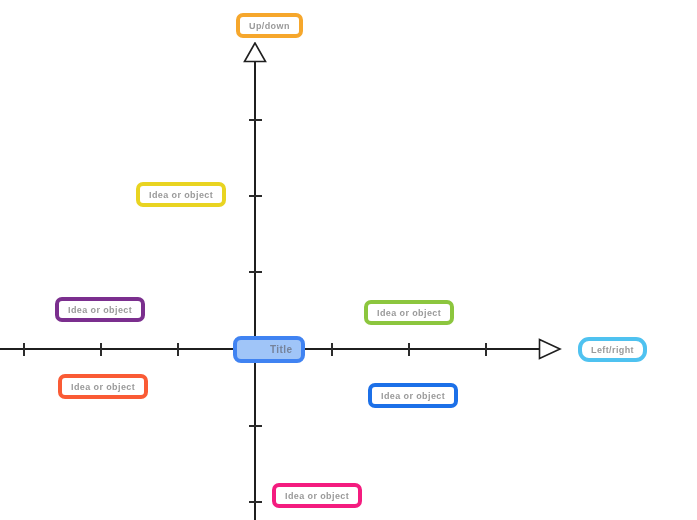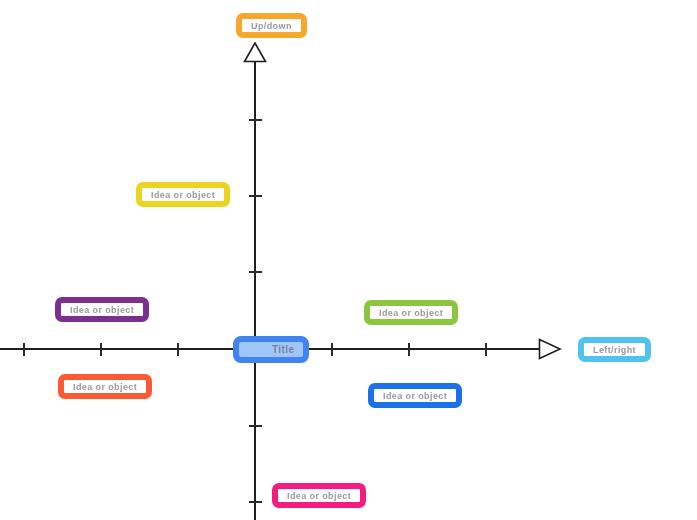--- a/index.html
+++ b/index.html
@@ -15,21 +15,21 @@
   .axis-line.v { width: 2px; }
   .axis-line.h { height: 2px; }
   .tick { position: absolute; background: #2b2b2b; }
   .tick.on-v { width: 13px; height: 2px; left: 249px; }
   .tick.on-h { width: 2px; height: 13px; top: 343px; }
   .arrow { position: absolute; }
   .node {
     position: absolute;
     box-sizing: border-box;
     background: #ffffff;
-    border: 6px solid #b91c1c;
+    border: 4px solid #b91c1c;
     border-radius: 7px;
     color: #9a9a9a;
     font-size: 9px;
     font-weight: bold;
     letter-spacing: 0.4px;
     display: flex;
     align-items: center;
     justify-content: center;
     padding: 0 9px;
     height: 25px;
@@ -66,21 +66,21 @@
 
   <svg class="arrow" style="left:243px; top:42px;" width="24" height="21" viewBox="0 0 24 21">
     <polygon points="12,1 1.5,19.5 22.5,19.5" fill="#ffffff" stroke="#1f1f1f" stroke-width="1.6"></polygon>
   </svg>
   <svg class="arrow" style="left:538px; top:338px;" width="24" height="22" viewBox="0 0 24 22">
     <polygon points="1.5,1.5 22,11 1.5,20.5" fill="#ffffff" stroke="#1f1f1f" stroke-width="1.6"></polygon>
   </svg>
 
   <div class="node axis-label" style="left: 236px; top: 13px; border-color: rgb(246, 167, 44);">Up/down</div>
 
-  <div class="node axis-label" style="left: 578px; top: 337px; border-color: rgb(79, 194, 240);">Left/right</div>
+  <div class="node axis-label" style="left: 578px; top: 337px; border-color: rgb(79, 194, 240); border-radius: 11px;">Left/right</div>
 
   <div class="node title-node" style="left: 233px; top: 336px; height: 27px; border-color: rgb(64, 131, 242); background-color: rgb(160, 197, 248); color: rgb(118, 131, 155); padding-left: 33px;">Title</div>
 
   <div class="node" style="left: 136px; top: 182px; border-color: rgb(233, 212, 33);">Idea or object</div>
 
   <div class="node" style="left: 55px; top: 297px; border-color: rgb(123, 47, 142);">Idea or object</div>
 
   <div class="node" style="left: 364px; top: 300px; border-color: rgb(140, 198, 62);">Idea or object</div>
 
   <div class="node" style="left: 58px; top: 374px; border-color: rgb(250, 91, 53);">Idea or object</div>

